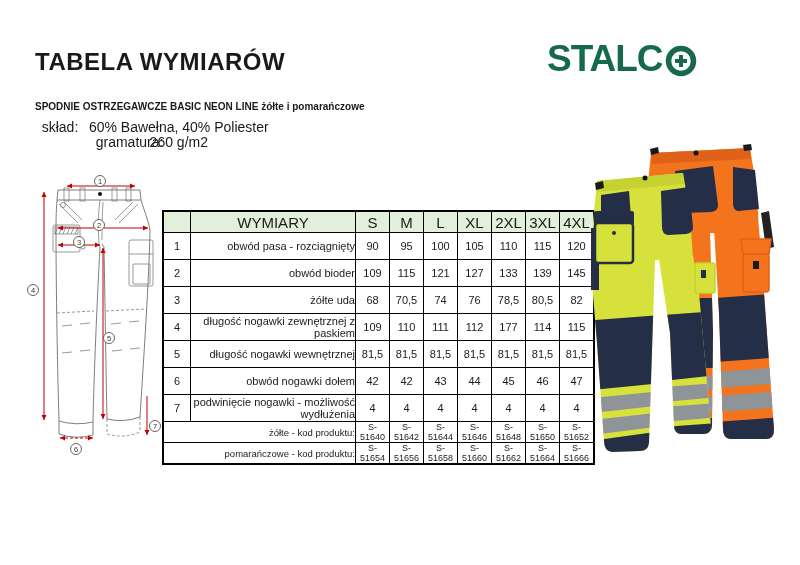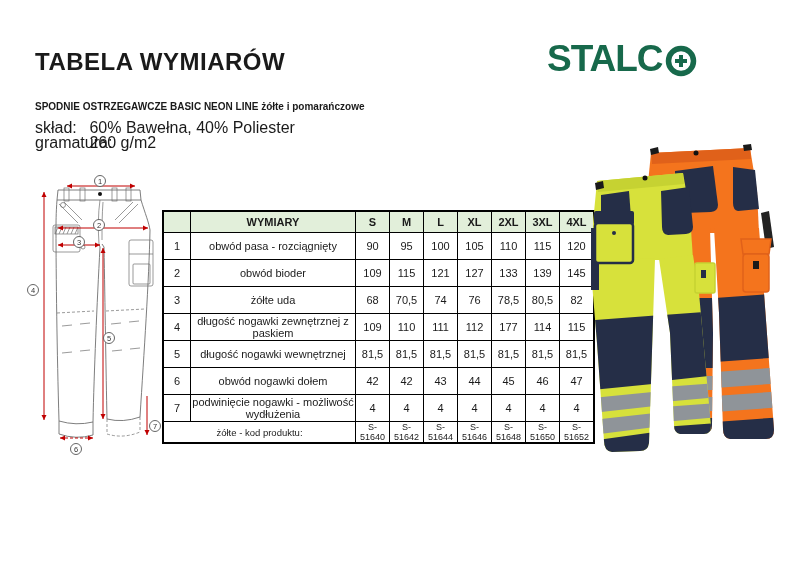--- a/index.html
+++ b/index.html
@@ -7,35 +7,35 @@
        font-family:"Liberation Sans",sans-serif;color:#1a1a1a;}
   .abs{position:absolute;}
 
   
   #doc-title{left:35px;top:48px;font-size:24px;font-weight:bold;letter-spacing:.5px;}
   #logo{left:547px;top:38px;display:flex;align-items:center;}
   #logo-text{font-size:37px;font-weight:bold;letter-spacing:-1px;color:var(--brand_green);}
   #logo-ring{margin-left:2px;margin-top:4px;}
 
   #doc-subtitle{left:35px;top:101px;font-size:10px;font-weight:bold;white-space:nowrap;}
-  #meta{left:35px;top:120px;font-size:16px;line-height:15px;}
+  #meta{left:35px;top:120px;font-size:14px;line-height:15px;text-align:center;}
   .meta-row .ml{display:inline-block;width:50px;}
 
   
   #size-table{left:162px;top:210px;border-collapse:collapse;border:2px solid #000;
               font-size:11px;table-layout:fixed;}
   #size-table th,#size-table td{border:1px solid #000;padding:0;}
-  #size-table thead th{height:20px;background:var(--table_header_bg);font-weight:bold;font-size:11px;margin-top:8px;}
+  #size-table thead th{height:20px;background:var(--table_header_bg);font-weight:normal;font-size:15px;margin-top:8px;}
   th.c-no,td.c-no{width:26px;text-align:center;}
   th.c-label{width:164px;}
-  td.c-label{width:164px;text-align:center;padding:1px 3px 1px 5px;line-height:12px;}
+  td.c-label{width:164px;text-align:right;padding:1px 3px 1px 5px;line-height:12px;}
   th.c-size,td.c-val{width:33px;text-align:center;}
   tr.data td{height:26px;}
   tr.code td{height:13px;font-size:9px;text-align:center;}
-  tr.code td.code-label{text-align:center;font-size:9.5px;padding-right:4px;}
+  tr.code td.code-label{text-align:right;font-size:9.5px;padding-right:4px;}
 
   #notes{left:163px;top:447px;font-size:10.5px;line-height:16px;color:#222;}
 
   
   #diagram{left:12px;top:168px;}
   #photo{left:583px;top:133px;}
   .co-circle{fill:#fff;stroke:#555;stroke-width:.9;}
   .co-num{font:7.5px "Liberation Sans",sans-serif;fill:#333;text-anchor:middle;}
   .outline{fill:none;stroke:var(--drawing_line);stroke-width:.9;}
   .outline-thin{fill:none;stroke:var(--drawing_line);stroke-width:.7;}
@@ -259,20 +259,30 @@
         </tr>
         <tr class="code">
           <td class="code-label" colspan="2">żółte - kod produktu:</td>
           <td class="c-val">S-51640</td>
           <td class="c-val">S-51642</td>
           <td class="c-val">S-51644</td>
           <td class="c-val">S-51646</td>
           <td class="c-val">S-51648</td>
           <td class="c-val">S-51650</td>
           <td class="c-val">S-51652</td>
+        </tr>
+        <tr class="code">
+          <td class="code-label" colspan="2">pomarańczowe - kod produktu:</td>
+          <td class="c-val">S-51654</td>
+          <td class="c-val">S-51656</td>
+          <td class="c-val">S-51658</td>
+          <td class="c-val">S-51660</td>
+          <td class="c-val">S-51662</td>
+          <td class="c-val">S-51664</td>
+          <td class="c-val">S-51666</td>
         </tr>
       </tbody>
   </table>
 
   <div class="abs" id="notes">
   </div>
 
   <svg class="abs" id="photo" width="217" height="340" viewBox="0 0 217 340">
     <defs>
       <path id="olleg" d="M64,95 L127,95 L130,200 L129,292 Q129,300 121,300 L100,300 Q93,300 93,291 L91,180 L88,130 Z"></path>

